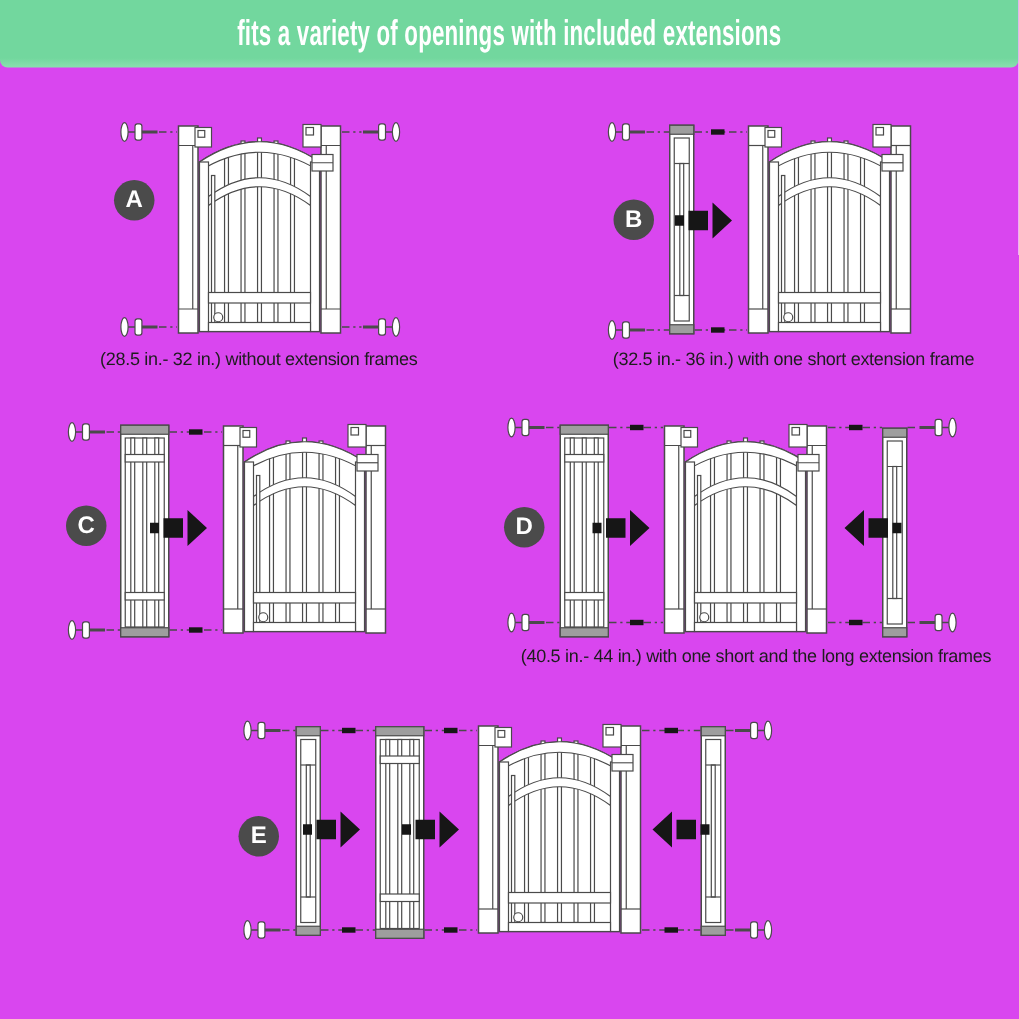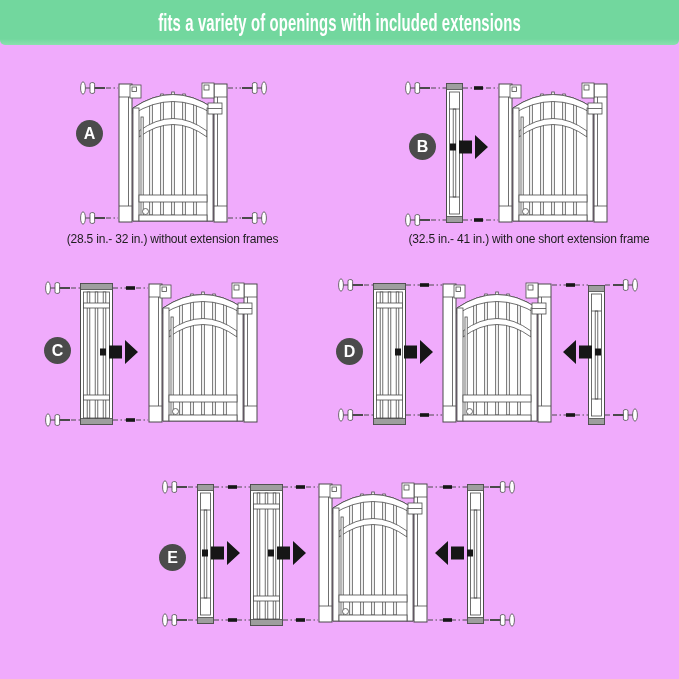--- a/index.html
+++ b/index.html
@@ -7,21 +7,21 @@
     --banner_text:#ffffff;
     --line:#4a4a4a;
     --black:#161616;
     --cap_gray:#9e9e9e;
     --badge_bg:#4b4b4b;
     --badge_text:#ffffff;
     --caption_text:#1d1d1d;
   }
   html,body{margin:0;padding:0;background:#fff;}
   .canvas{
-    position:relative;width:679px;height:679px;background:#f0abfc;overflow:hidden;
+    position:relative;width:679px;height:679px;background:#d946ef;overflow:hidden;
     font-family:"Liberation Sans",sans-serif;
   }
   .banner{
     position:absolute;top:0;left:0;width:679px;height:45px;
     background:linear-gradient(var(--banner_green) 0 86%, #8ae0af);
     border-radius:0 0 5px 5px;
     display:flex;align-items:center;justify-content:center;
   }
   .banner-title{
     color:var(--banner_text);font-size:24px;font-weight:bold;white-space:nowrap;
@@ -165,21 +165,21 @@
     <use href="#sym-ext-short" transform="translate(48,17)"></use>
     <line class="dash" x1="65" y1="22" x2="100" y2="22"></line>
     <line class="dash" x1="65" y1="154" x2="100" y2="154"></line>
     <use href="#sym-tick" transform="translate(76,20.2)"></use>
     <use href="#sym-tick" transform="translate(76,152.2)"></use>
     <use href="#sym-gate" transform="translate(100,9)"></use>
     <use href="#sym-arrow" transform="translate(52,69)"></use>
   </svg>
   <div class="badge" style="left:409px;top:133px">B</div>
   <div class="caption" style="left:383px;top:232px;width:292px">
-    <span>(32.5 in.- 41 in.) with one short extension frame</span>
+    <span>(32.5 in.- 36 in.) with one short extension frame</span>
   </div>
 
   <svg class="dsvg" style="left:38px;top:268px" width="230" height="162" viewBox="0 0 230 162">
     <use href="#sym-spindle" transform="translate(7,12)"></use>
     <use href="#sym-spindle" transform="translate(7,144)"></use>
     <line class="dash" x1="33" y1="20" x2="42" y2="20"></line>
     <line class="dash" x1="33" y1="152" x2="42" y2="152"></line>
     <use href="#sym-ext-long" transform="translate(42,15)"></use>
     <line class="dash" x1="75" y1="20" x2="110" y2="20"></line>
     <line class="dash" x1="75" y1="152" x2="110" y2="152"></line>
@@ -207,20 +207,23 @@
     <use href="#sym-tick" transform="translate(235,15.2)"></use>
     <use href="#sym-tick" transform="translate(235,145.2)"></use>
     <use href="#sym-ext-short" transform="translate(257,17)"></use>
     <use href="#sym-arrow" transform="translate(270,72) scale(-1,1)"></use>
     <line class="dash" x1="274" y1="17" x2="281" y2="17"></line>
     <line class="dash" x1="274" y1="147" x2="281" y2="147"></line>
     <use href="#sym-spindle" transform="translate(307,9) scale(-1,1)"></use>
     <use href="#sym-spindle" transform="translate(307,139) scale(-1,1)"></use>
   </svg>
   <div class="badge" style="left:336px;top:338px">D</div>
+  <div class="caption" style="left:331px;top:430px;width:346px">
+    <span>(40.5 in.- 44 in.) with one short and the long extension frames</span>
+  </div>
 
   <svg class="dsvg" style="left:153px;top:460px" width="375" height="178" viewBox="0 0 375 178">
     <use href="#sym-spindle" transform="translate(9,19)"></use>
     <use href="#sym-spindle" transform="translate(9,152)"></use>
     <line class="dash" x1="35" y1="27" x2="44" y2="27"></line>
     <line class="dash" x1="35" y1="160" x2="44" y2="160"></line>
     <use href="#sym-ext-short" transform="translate(44,24)"></use>
     <line class="dash" x1="61" y1="27" x2="97" y2="27"></line>
     <line class="dash" x1="61" y1="160" x2="97" y2="160"></line>
     <use href="#sym-tick" transform="translate(75,25.2)"></use>

